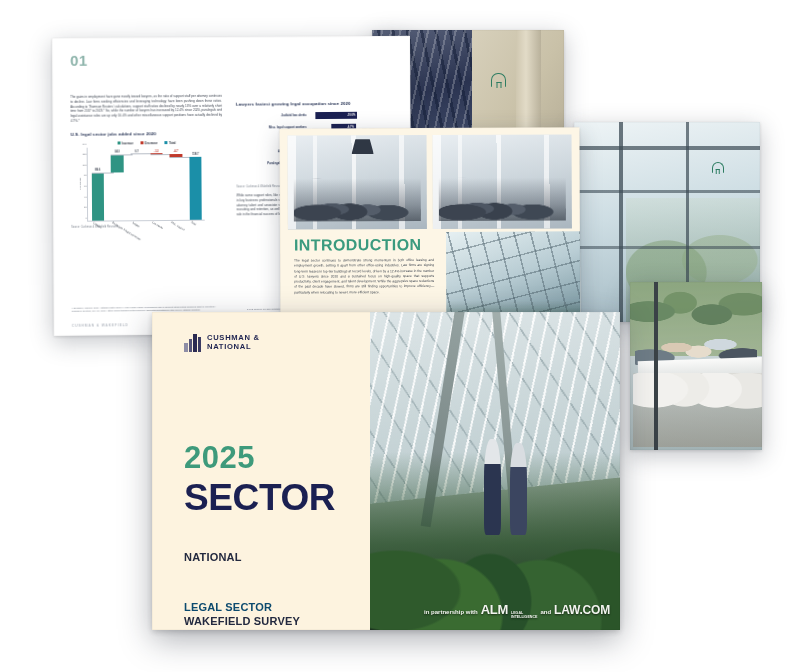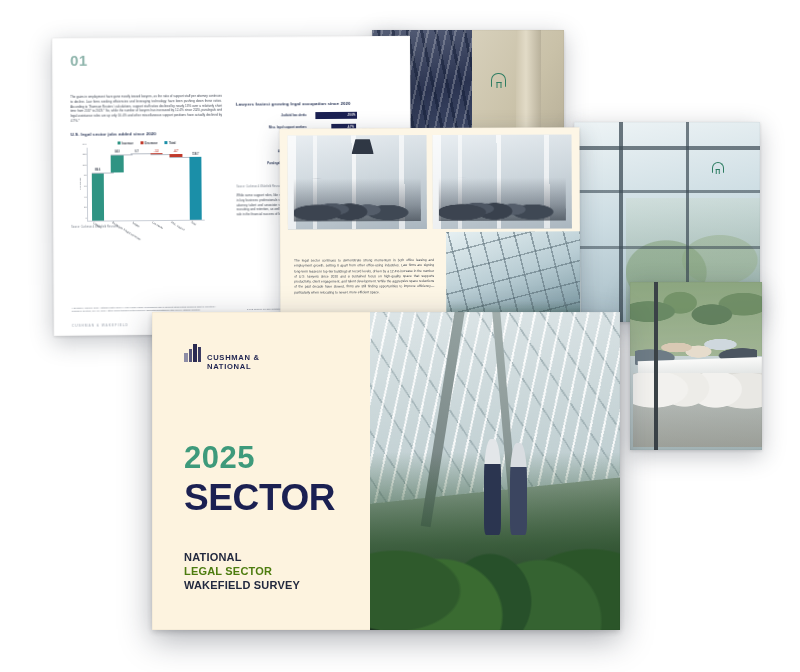--- a/index.html
+++ b/index.html
@@ -281,37 +281,37 @@
   .cv-left { position: absolute; left: 0; top: 0; width: 218px; height: 100%; padding: 22px 0 0 32px; }
   .cv-logo { display: flex; align-items: center; gap: 6px; }
   .cv-logo .bldg { display: flex; align-items: flex-end; gap: 1px; height: 18px; }
   .cv-logo .bldg span { display: block; width: 3.5px; background: #6f6e8c; }
   .cv-logo .bldg span:nth-child(1){ height: 9px; background:#8e8da6;}
   .cv-logo .bldg span:nth-child(2){ height: 13px; background:#56557a;}
   .cv-logo .bldg span:nth-child(3){ height: 18px; background:#2b2a52;}
   .cv-logo .bldg span:nth-child(4){ height: 15px; background:#3c3b63;}
   .cv-logo .wordmark {
     font-size: 7.6px; font-weight: 800; line-height: 1.18;
-    letter-spacing: .7px; color: #1e2350; margin-top: 20px;
+    letter-spacing: .7px; color: #1e2350;
   }
   .cv-year {
     position: absolute; left: 32px; top: 128px;
     font-size: 31px; font-weight: 800; letter-spacing: .5px; color: #3e9a7b;
   }
   .cv-main {
     position: absolute; left: 32px; top: 168px;
     font-size: 37px; font-weight: 800; line-height: .96;
     letter-spacing: -.4px; color: #1b2052;
   }
   .cv-sub {
     position: absolute; left: 32px; top: 238px;
     font-size: 11px; font-weight: 700; line-height: 1.28;
     letter-spacing: .2px; color: #23293f;
   }
-  .cv-sub .teal { color: #4d7c0f; }
+  .cv-sub .teal { color: #0c4a6e; margin-top: 36px; }
 
   .cv-photo {
     position: absolute; left: 218px; top: 0; right: 0; bottom: 0;
     overflow: hidden;
     background: linear-gradient(165deg,#dfe6e8 0%,#b9c6c8 30%,#8da08f 62%,#3f5a38 100%);
   }
   .cv-photo .roof {
     position: absolute; left: -10%; right: -10%; top: -6%; height: 62%;
     background:
       repeating-linear-gradient(108deg, rgba(255,255,255,.85) 0 2px, rgba(190,205,210,.25) 2px 13px),
@@ -508,20 +508,21 @@
     <div class="edge"></div>
   </div>
 
   <div class="card" id="page-intro">
     <div class="pi-photos">
       <div class="pi-ph office-scene">
         <div class="lamp"></div>
       </div>
       <div class="pi-ph office-scene"></div>
     </div>
+    <div class="pi-title">INTRODUCTION</div>
     <div class="pi-text">The legal sector continues to demonstrate strong momentum in both office leasing and employment growth, setting it apart from other office-using industries. Law firms are signing long-term leases in top-tier buildings at record levels, driven by a 12.4% increase in the number of U.S. lawyers since 2020 and a sustained focus on high-quality space that supports productivity, client engagement, and talent development. While the aggressive space reductions of the past decade have slowed, firms are still finding opportunities to improve efficiency—particularly when relocating to newer, more efficient space.</div>
     <div id="pi-photo-atrium">
       <div class="frame"></div>
       <div class="greens"></div>
     </div>
     <div class="edge"></div>
   </div>
 
   <div class="card" id="cover">
     <div class="cv-left">
@@ -551,17 +552,27 @@
 
     <div class="cv-photo">
       <div class="roof"></div>
       <div class="beam"></div>
       <div class="beam2"></div>
       <div class="plants"></div>
       <div class="figs">
           <i></i>
           <i></i>
         </div>
+      <div class="cv-partner">
+        <span class="pre">in partnership with</span>
+        <span class="alm">ALM</span>
+        <span class="almsub">
+          <span>LEGAL</span><br>
+          <span>INTELLIGENCE</span>
+        </span>
+        <span class="and">and</span>
+        <span class="law">LAW.COM</span>
+      </div>
     </div>
     <div class="edge"></div>
   </div>
 
 </div>
 
 </body></html>

